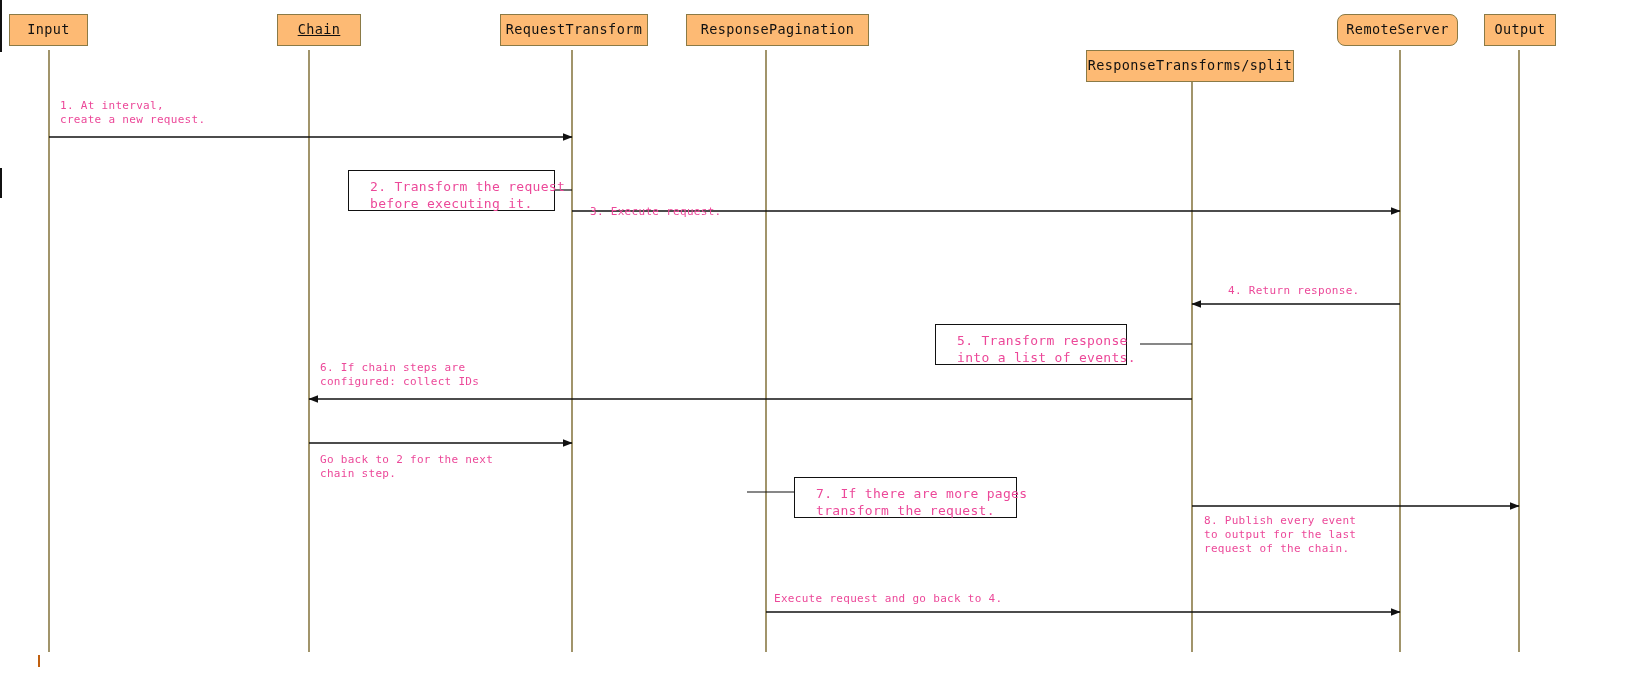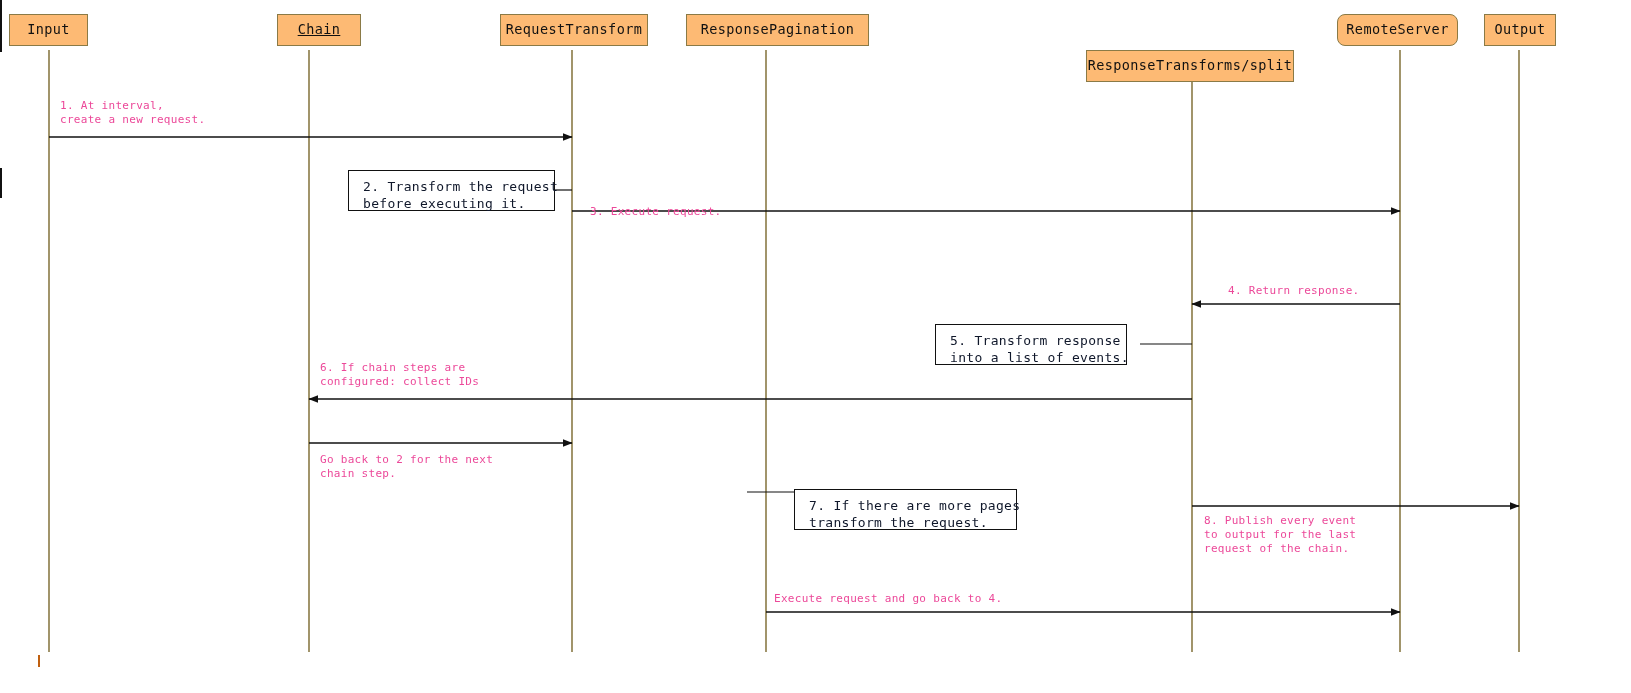--- a/index.html
+++ b/index.html
@@ -38,25 +38,25 @@
     letter-spacing: 0.4px;
     color: #111111;
     white-space: nowrap;
     z-index: 4;
   }
   .note-box {
     position: absolute;
     box-sizing: border-box;
     border: 1px solid #111111;
     background: #ffffff;
-    padding: 7px 11px 8px 14px;
+    padding: 7px 11px 8px 21px;
     font-size: 13px;
     line-height: 17px;
     letter-spacing: 0.3px;
-    color: #0f172a;
+    color: #ec4899;
     white-space: pre;
     z-index: 3;
   }
   .msg-label {
     position: absolute;
     font-size: 11px;
     line-height: 14px;
     letter-spacing: 0.3px;
     color: #ec4899;
     white-space: pre;
@@ -113,21 +113,21 @@
       <div class="participant-box" style="left: 686px; top: 14px; width: 183px; height: 32px;">ResponsePagination</div>
       <div class="participant-box" style="left: 1086px; top: 14px; width: 208px; height: 32px; margin-top: 36px;">ResponseTransforms/split</div>
       <div class="participant-box" style="left: 1337px; top: 14px; width: 121px; height: 32px; border-radius: 8px;">RemoteServer</div>
       <div class="participant-box" style="left: 1484px; top: 14px; width: 72px; height: 32px;">Output</div>
     </div>
   <div id="notes-layer">
       <div class="note-box" style="left: 348px; top: 170px; width: 207px; height: 41px;">2. Transform the request
 before executing it.</div>
       <div class="note-box" style="left: 935px; top: 324px; width: 192px; height: 41px;">5. Transform response
 into a list of events.</div>
-      <div class="note-box" style="left: 794px; top: 477px; width: 223px; height: 41px; margin-top: 12px;">7. If there are more pages
+      <div class="note-box" style="left: 794px; top: 477px; width: 223px; height: 41px;">7. If there are more pages
 transform the request.</div>
     </div>
   <div id="labels-layer">
       <div class="msg-label" style="left: 60px; top: 99px;">1. At interval,
 create a new request.</div>
       <div class="msg-label" style="left: 590px; top: 192px; margin-top: 13px;">3. Execute request.</div>
       <div class="msg-label" style="left: 1228px; top: 284px;">4. Return response.</div>
       <div class="msg-label" style="left: 320px; top: 361px;">6. If chain steps are
 configured: collect IDs</div>
       <div class="msg-label" style="left: 320px; top: 453px;">Go back to 2 for the next

